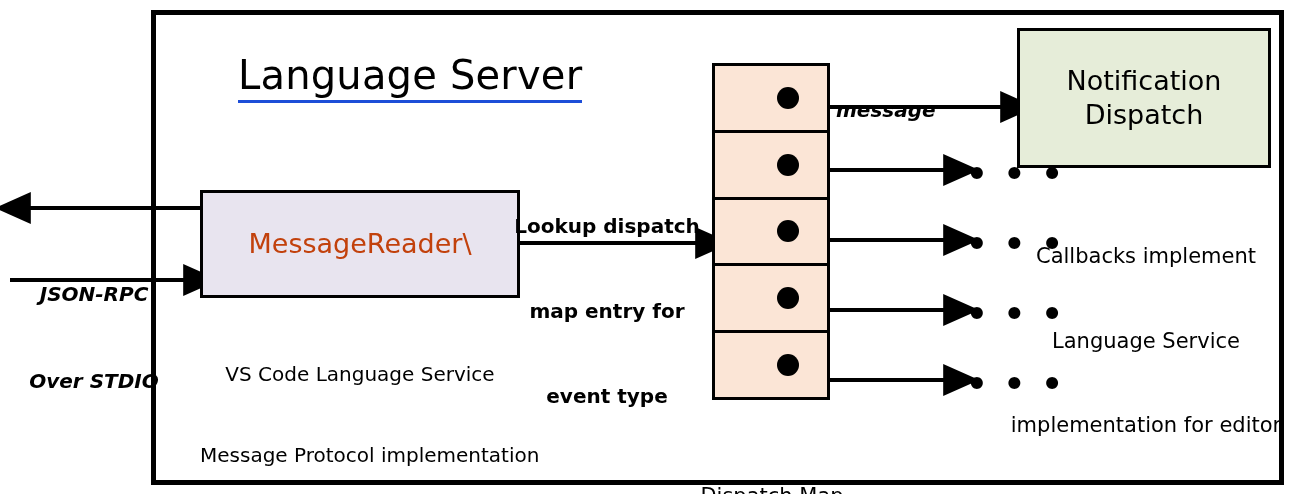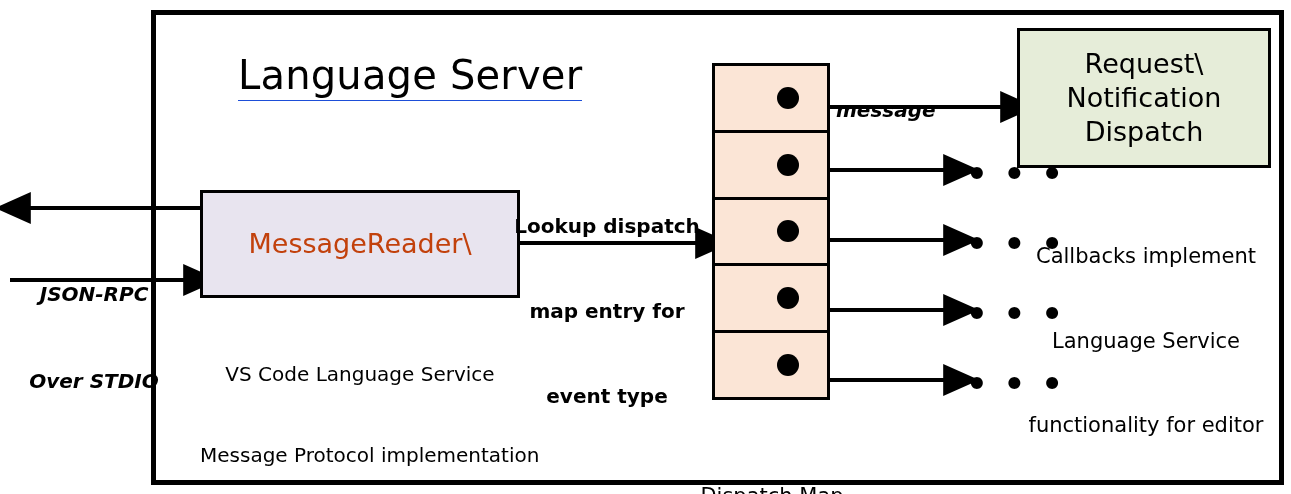--- a/index.html
+++ b/index.html
@@ -28,21 +28,21 @@
     white-space: pre;
   }
   .center { text-align: center; }
 
   
   #server-title {
     left: 238px;
     top: 52px;
     font-size: 40px;
     letter-spacing: 0.2px;
-    border-bottom: 1px solid #1d4ed8;
+    border-bottom: 3px solid #1d4ed8;
     padding-bottom: 1px;
   }
 
   
   #reader-writer-box {
     position: absolute;
     left: 200px;
     top: 190px;
     width: 320px;
     height: 108px;
@@ -252,28 +252,27 @@
   <div class="txt center" id="dispatches-label">
     <div>message</div>
   </div>
 
   <div class="ellipsis" style="left:966px; top:157px;">• • •</div>
   <div class="ellipsis" style="left:966px; top:227px;">• • •</div>
   <div class="ellipsis" style="left:966px; top:297px;">• • •</div>
   <div class="ellipsis" style="left:966px; top:367px;">• • •</div>
 
   <div id="callback-box">
-    <div class="line">Request\</div>
     <div class="line">Notification</div>
     <div class="line">Dispatch</div>
   </div>
 
   <div class="txt center" id="callback-desc">
     <div>Callbacks implement</div>
     <div>Language Service</div>
-    <div>functionality for editor</div>
+    <div>implementation for editor</div>
     
     
     
     
   </div>
 
 </div>
 
 </body></html>

